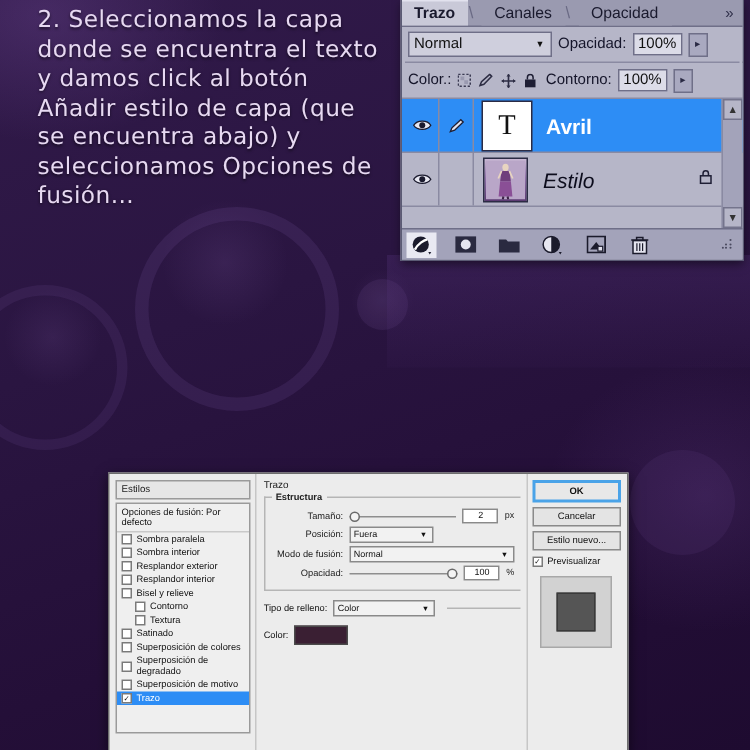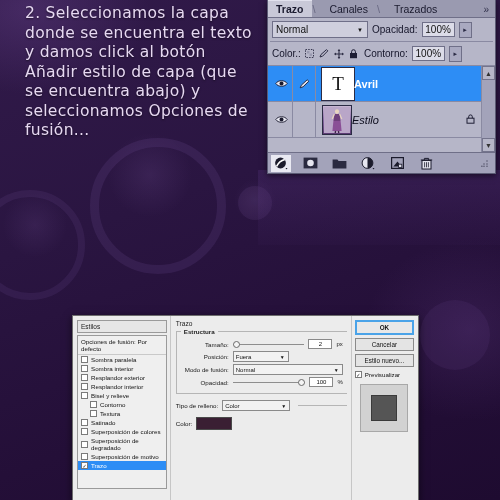--- a/index.html
+++ b/index.html
@@ -85,21 +85,21 @@
   .eye-cell{width:22px;display:flex;justify-content:center;align-items:center;
             height:100%;border-right:1px solid #8a8aa2;}
   .brush-cell{width:22px;display:flex;justify-content:center;align-items:center;
               height:100%;border-right:1px solid #8a8aa2;}
   .thumb{
     width:28px;height:28px;margin-left:6px;background:#fff;
     border:1px solid #2b2b44;display:flex;align-items:center;justify-content:center;
     overflow:hidden;flex:0 0 auto;
   }
   .thumb.t-sel{border:2px solid #fff;outline:1px solid #2b2b44;}
-  .layer-name{font-size:11px;color:#0c0c1c;}
+  .layer-name{margin-left:10px;font-size:14px;color:#0c0c1c;}
   .layer.selected .layer-name{color:#fff;font-weight:bold;}
   .layer-name.italic{font-style:italic;}
   .lock-right{margin-left:auto;margin-right:20px;}
 
   .scrollbar{
     position:absolute;right:0;top:0;width:13px;height:100%;
     background:#a3a3ba;border-left:1px solid #8a8aa2;
     display:flex;flex-direction:column;justify-content:space-between;
   }
   .sb-btn{height:12px;display:flex;align-items:center;justify-content:center;
@@ -193,21 +193,21 @@
     <div class="tabs">
       <div class="tab active">
         <span>Trazo</span>
       </div>
       <div class="tab-sep">\</div>
       <div class="tab">
         <span>Canales</span>
       </div>
       <div class="tab-sep">\</div>
       <div class="tab">
-        <span>Trazados</span>
+        <span>Opacidad</span>
       </div>
       <div class="tabs-more">»</div>
     </div>
 
     <div class="row">
       <div class="ps-field blend-select" style="display:flex;align-items:center;padding:0 3px;position:relative;">
         <span>Normal</span>
         <span style="position:absolute;right:4px;font-size:6px;">▼</span>
       </div>
       <span class="label">Opacidad:</span>

